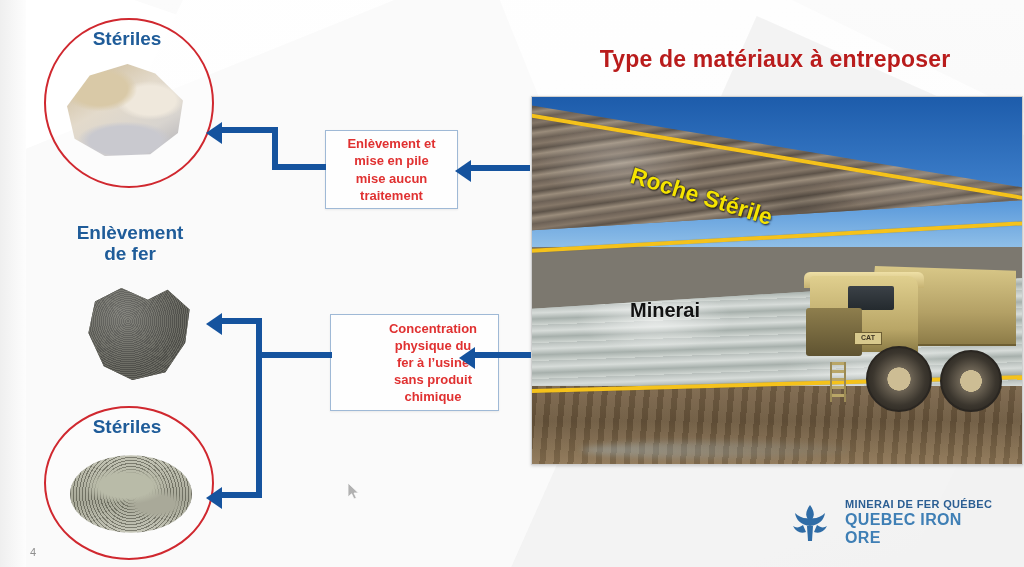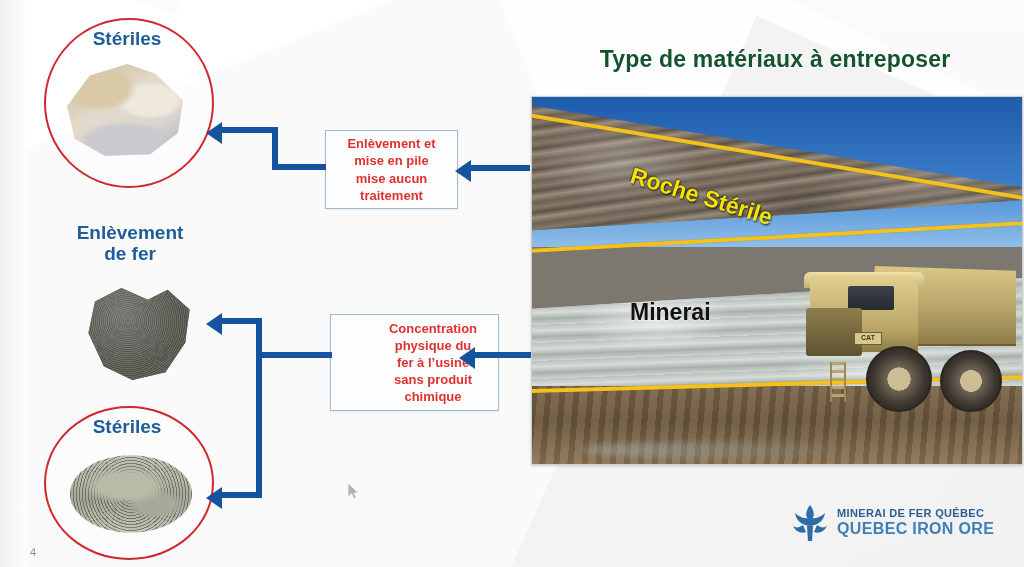--- a/index.html
+++ b/index.html
@@ -36,21 +36,21 @@
   }
   .bg-edge-left{
     position:absolute;left:0;top:0;width:26px;height:567px;
     background:linear-gradient(90deg,#efefef 0%,#fdfdfd 100%);
   }
 
   
   #title{
     position:absolute;left:530px;top:46px;width:490px;
     text-align:center;
-    font-size:23px;font-weight:bold;color:#14532d;
+    font-size:23px;font-weight:bold;color:#b91c1c;
     letter-spacing:.2px;
     text-shadow:0 1px 1px rgba(255,255,255,.9);
   }
 
   
   #photo{
     position:absolute;left:531px;top:96px;width:490px;height:367px;
     border:1px solid #cfcfcf;
     overflow:hidden;
     background:#7c786f;
@@ -144,21 +144,21 @@
   }
   .lbl-roche{
     position:absolute;left:96px;top:86px;
     font-size:23px;font-weight:bold;color:#f5e400;
     transform:rotate(17deg);
     text-shadow:1px 1px 2px rgba(0,0,0,.75), -1px -1px 1px rgba(0,0,0,.4);
     white-space:nowrap;
   }
   .lbl-minerai{
     position:absolute;left:98px;top:202px;
-    font-size:23px;font-weight:bold;color:#121212;
+    font-size:20px;font-weight:bold;color:#121212;
     text-shadow:0 1px 1px rgba(255,255,255,.55);
     white-space:nowrap;
   }
 
   
   .circle{
     position:absolute;border:2px solid #d0282f;border-radius:50%;
     background:rgba(255,255,255,.35);
   }
   #circle-steriles{left:44px;top:18px;width:166px;height:166px;}
@@ -244,21 +244,21 @@
 
   
   #page-number{
     position:absolute;left:30px;top:546px;font-size:11px;color:#8e8e8e;
   }
   #logo{
     position:absolute;left:792px;top:500px;width:210px;height:46px;
     display:flex;align-items:center;gap:9px;
   }
   #logo-mark{width:36px;height:38px;flex:0 0 auto;}
-  #logo-text{line-height:1.18;}
+  #logo-text{line-height:1.18;margin-left:8px;}
   #logo-line1{font-size:11px;font-weight:bold;color:#2b5e93;letter-spacing:.35px;}
   #logo-line2{font-size:16px;font-weight:bold;color:#3f7fb5;letter-spacing:.35px;}
 
   
   #cursor{position:absolute;left:348px;top:483px;width:14px;height:18px;opacity:.45;}
 </style>
 </head>
 <body>
 
 <div id="slide">

